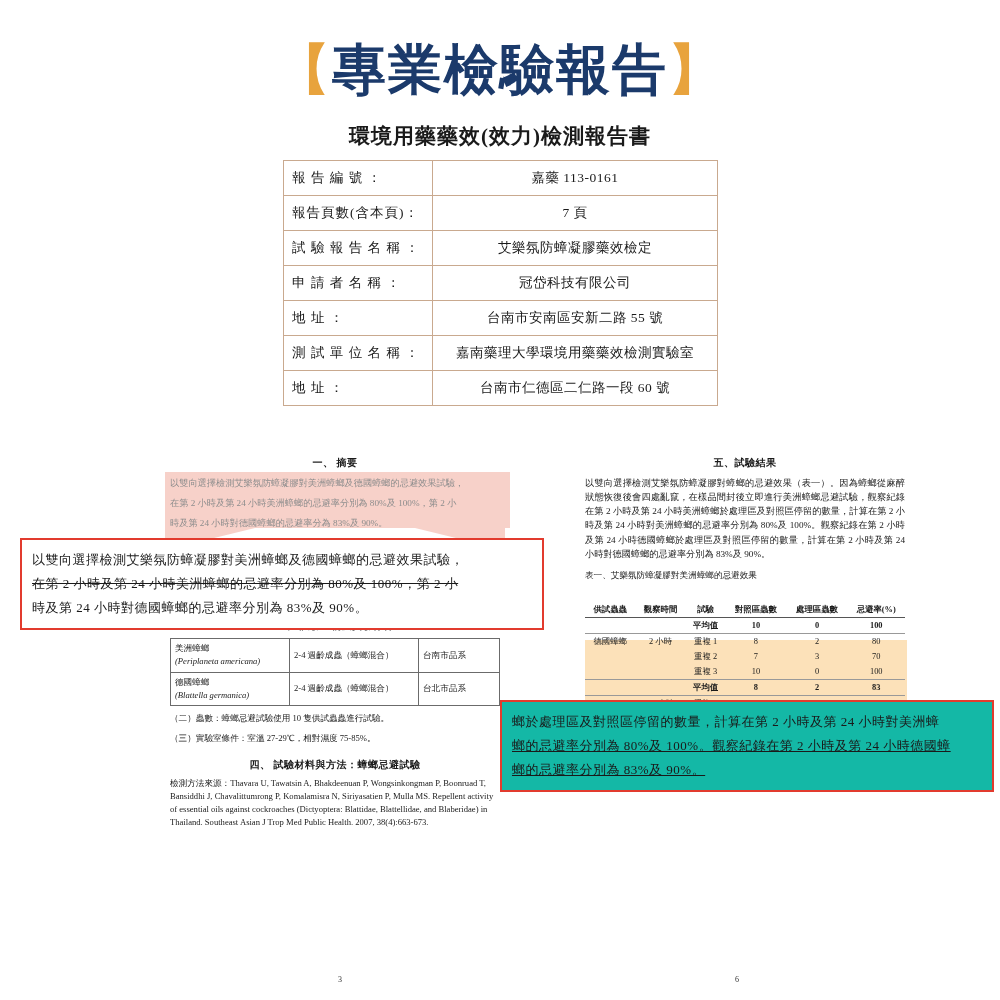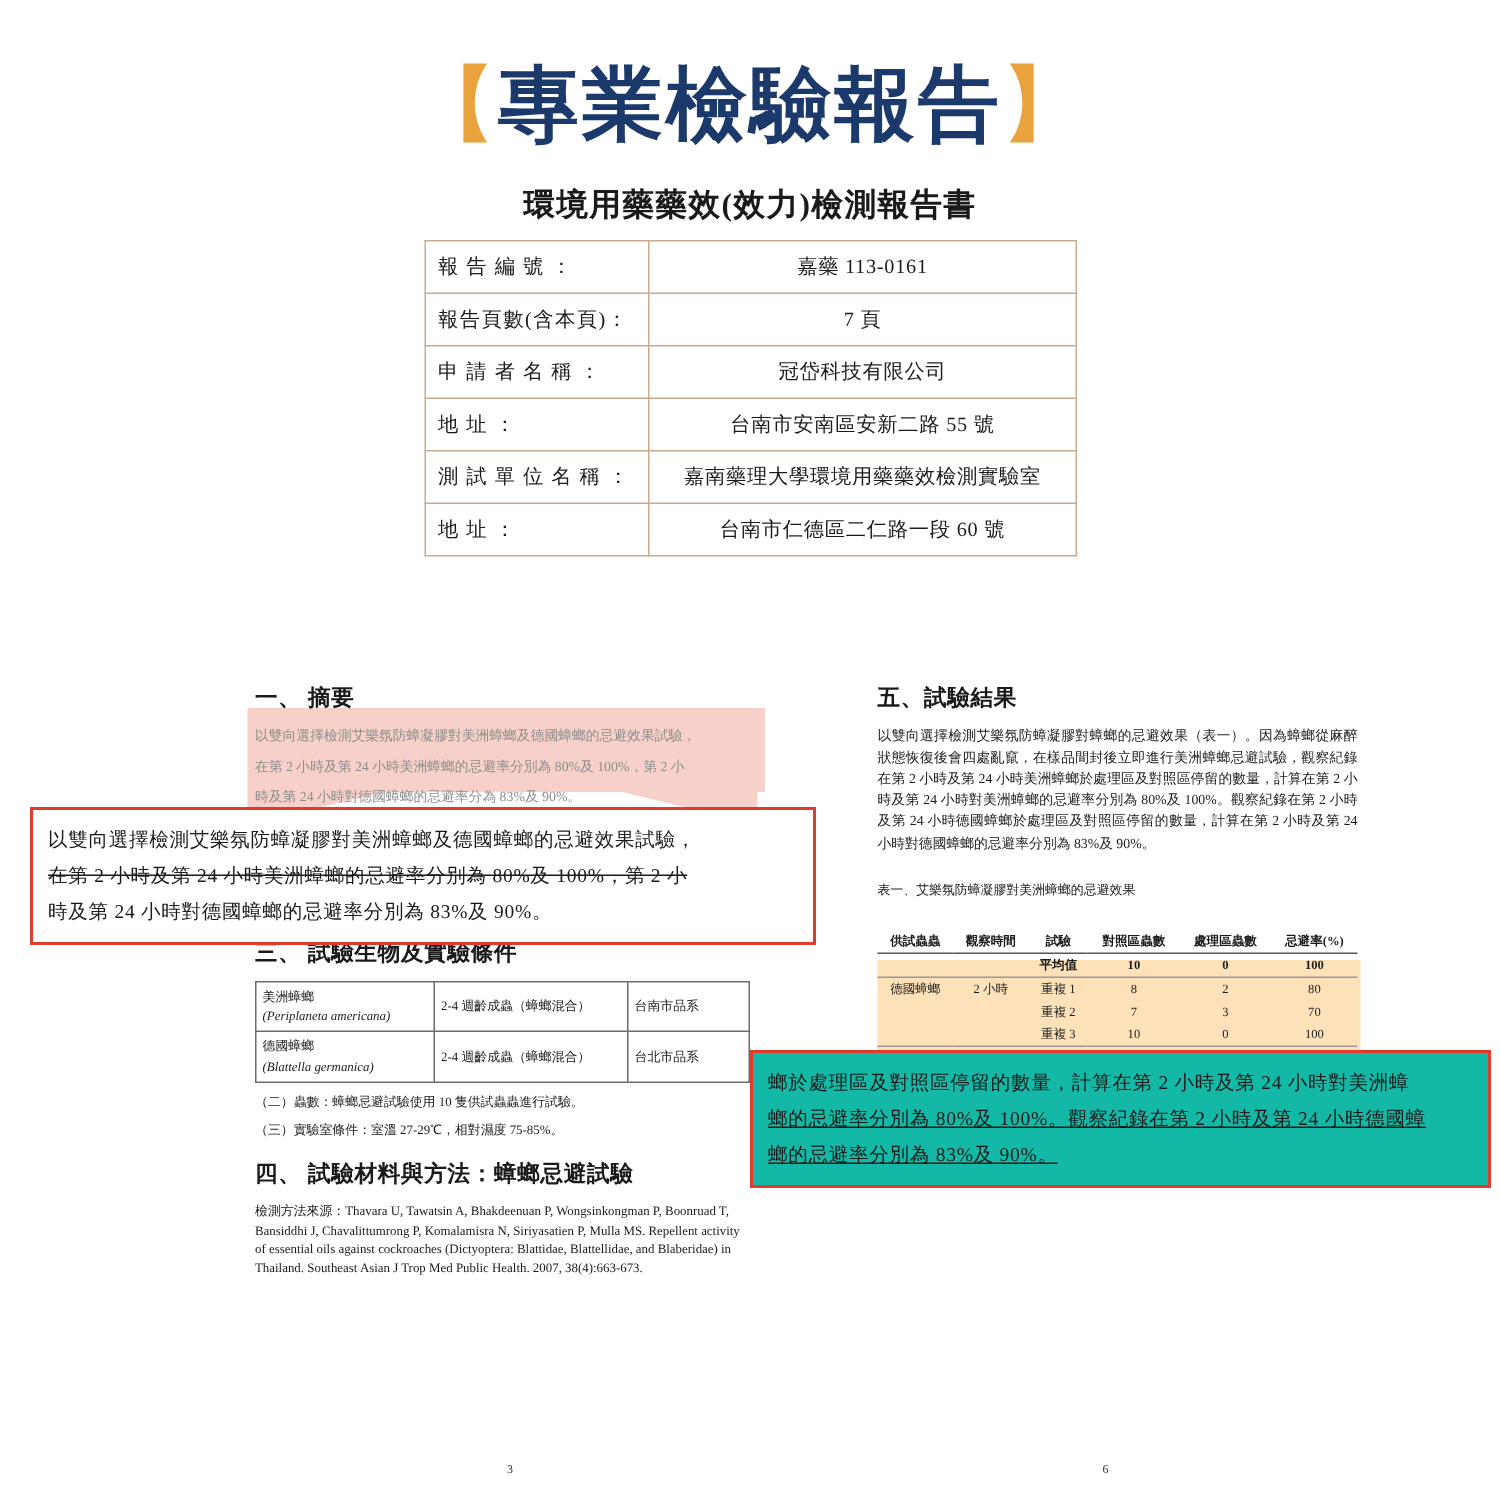--- a/index.html
+++ b/index.html
@@ -52,21 +52,21 @@
     letter-spacing:1px;
     white-space:nowrap;
   }
   .info-table td.val{letter-spacing:0.5px;text-align:center;}
 
   
   .col{position:absolute;font-size:9.2px;line-height:1.55;}
   .col-left{left:170px;top:455px;width:330px;}
   .col-right{left:585px;top:455px;width:320px;}
 
-  .sec-head{font-weight:bold;font-size:15px;margin:0 0 5px 0;letter-spacing:0.5px;}
+  .sec-head{font-weight:bold;font-size:10px;margin:0 0 5px 0;letter-spacing:0.5px;text-align:center;}
   .para{margin:0 0 6px 0;text-align:justify;}
   .small{font-size:8.6px;}
 
   .faded{color:#8d8d8d;}
 
   
   .pink-band{
     position:absolute;left:165px;top:472px;width:345px;height:56px;
     background:#f6c9c0;opacity:.85;
   }
@@ -143,20 +143,24 @@
 
   <table class="info-table">
     <tbody>
         <tr>
       <td class="lbl">報 告 編 號 ：</td>
       <td class="val">嘉藥 113-0161</td>
     </tr>
     <tr>
       <td class="lbl">報告頁數(含本頁)：</td>
       <td class="val">7 頁</td>
+    </tr>
+    <tr>
+      <td class="lbl">試 驗 報 告 名 稱 ：</td>
+      <td class="val">艾樂氛防蟑凝膠藥效檢定</td>
     </tr>
     <tr>
       <td class="lbl">申 請 者 名 稱 ：</td>
       <td class="val">冠岱科技有限公司</td>
     </tr>
     <tr>
       <td class="lbl">地 址 ：</td>
       <td class="val">台南市安南區安新二路 55 號</td>
     </tr>
     <tr>
@@ -214,21 +218,21 @@
     <div class="refs">
       <span>檢測方法來源：</span><span>Thavara U, Tawatsin A, Bhakdeenuan P, Wongsinkongman P, Boonruad T, Bansiddhi J, Chavalittumrong P, Komalamisra N, Siriyasatien P, Mulla MS. Repellent activity of essential oils against cockroaches (Dictyoptera: Blattidae, Blattellidae, and Blaberidae) in Thailand. Southeast Asian J Trop Med Public Health. 2007, 38(4):663-673.</span>
     </div>
   </div>
 
   <div class="orange-band"></div>
 
   <div class="col col-right">
     <div class="sec-head">五、試驗結果</div>
     <div class="para">以雙向選擇檢測艾樂氛防蟑凝膠對蟑螂的忌避效果（表一）。因為蟑螂從麻醉狀態恢復後會四處亂竄，在樣品間封後立即進行美洲蟑螂忌避試驗，觀察紀錄在第 2 小時及第 24 小時美洲蟑螂於處理區及對照區停留的數量，計算在第 2 小時及第 24 小時對美洲蟑螂的忌避率分別為 80%及 100%。觀察紀錄在第 2 小時及第 24 小時德國蟑螂於處理區及對照區停留的數量，計算在第 2 小時及第 24 小時對德國蟑螂的忌避率分別為 83%及 90%。</div>
-    <div class="para small" style="margin-top:18px">表一、艾樂氛防蟑凝膠對美洲蟑螂的忌避效果</div>
+    <div class="para small" style="margin-top:8px">表一、艾樂氛防蟑凝膠對美洲蟑螂的忌避效果</div>
 
     <table class="res">
       <tbody>
           <tr class="hdr">
         <td>供試蟲蟲</td>
         <td>觀察時間</td>
         <td>試驗</td>
         <td>對照區蟲數</td>
         <td>處理區蟲數</td>
         <td>忌避率(%)</td>

